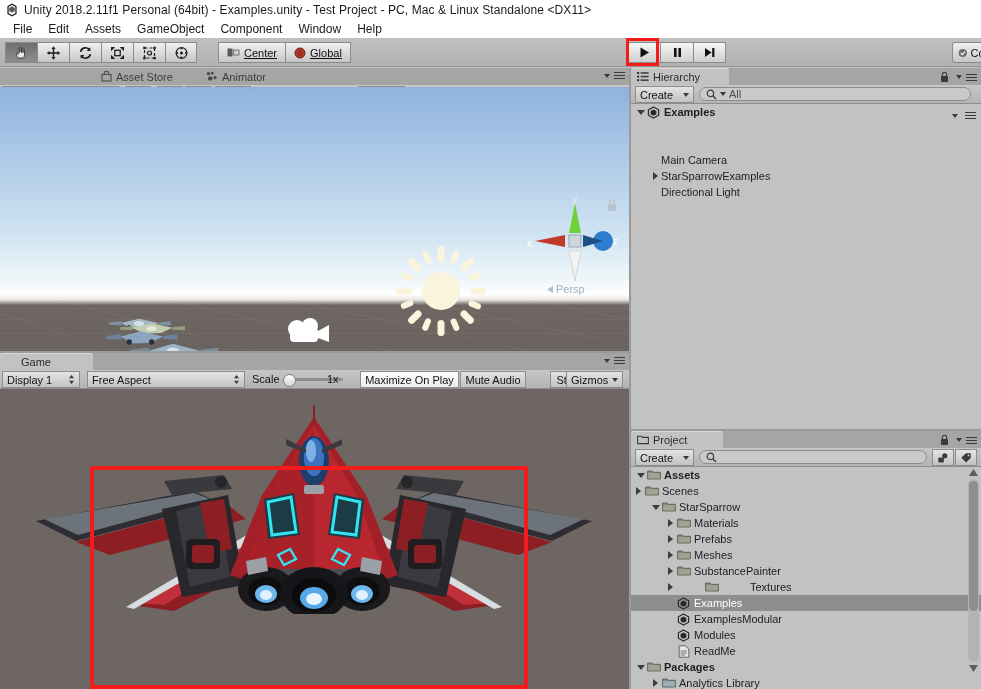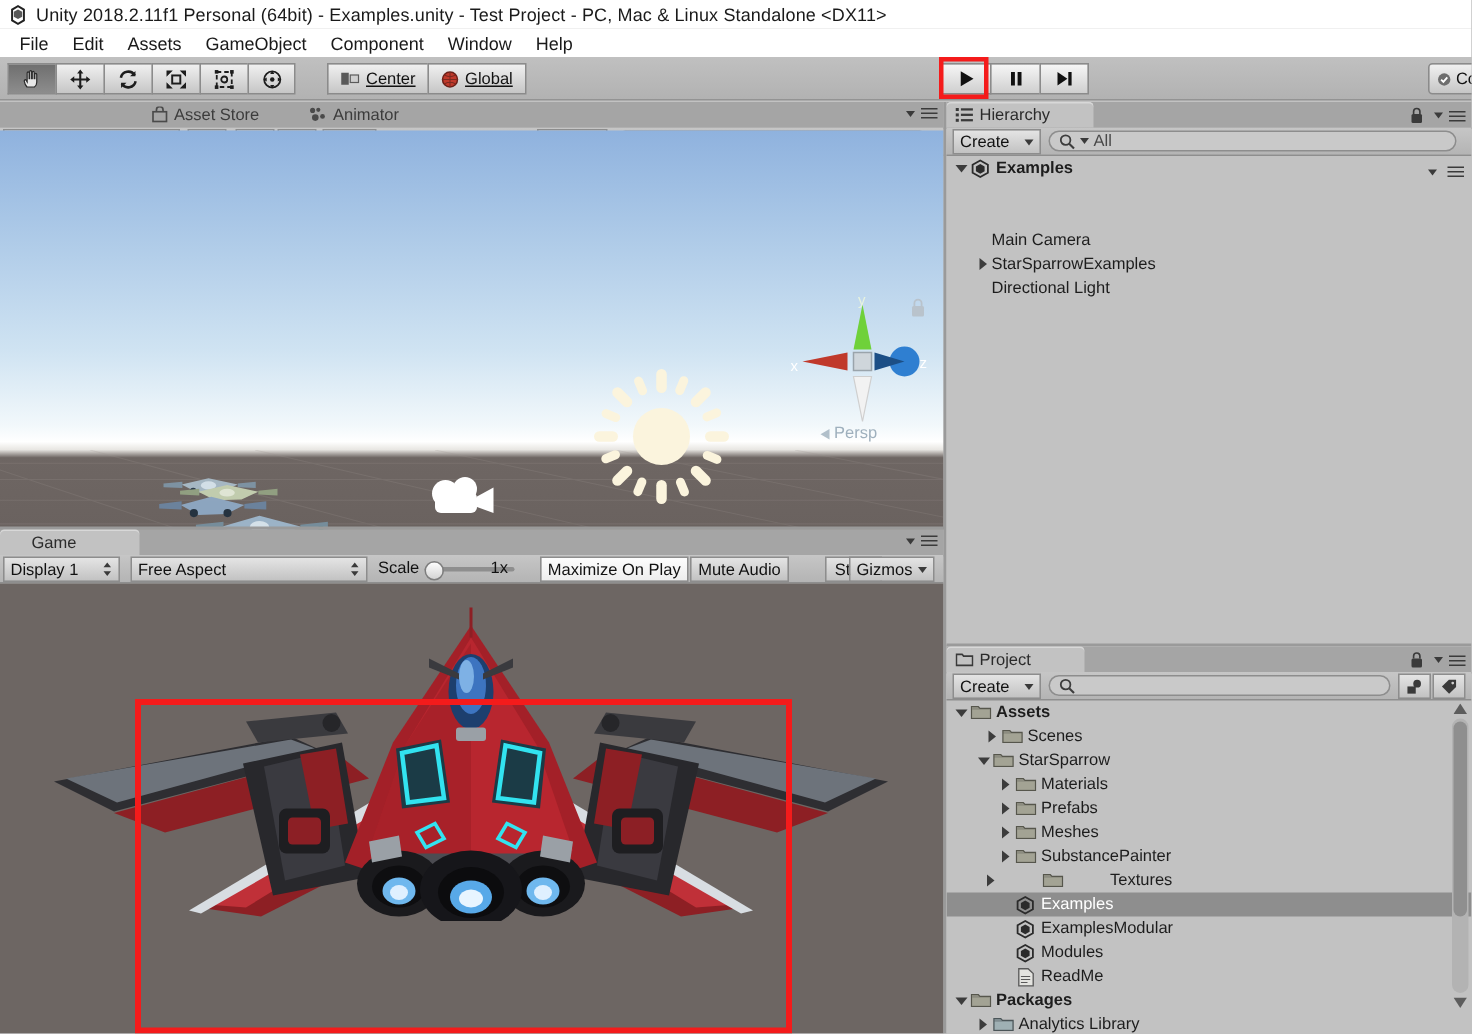--- a/index.html
+++ b/index.html
@@ -780,21 +780,21 @@
           </span>
         <span class="ic">
           <svg width="14" height="12" viewBox="0 0 14 12">
               <path d="M0.6 2h4.6l1.1 1.3h7.1V10H0.6z" fill="#8c8c80" stroke="#56564c" stroke-width=".8"></path>
               <path d="M1.2 4.2h11.6V9.4H1.2z" fill="#a3a394"></path>
             </svg>
         </span>
         <span>Assets</span>
       </div>
 
-      <div class="row" style="padding-left:25px;text-align:center;">
+      <div class="row" style="padding-left:2px;text-align:center;">
         <span class="arrow">
             <span class="t-right"></span>
           </span>
         <span class="ic">
           <svg width="14" height="12" viewBox="0 0 14 12">
               <path d="M0.6 2h4.6l1.1 1.3h7.1V10H0.6z" fill="#8c8c80" stroke="#56564c" stroke-width=".8"></path>
               <path d="M1.2 4.2h11.6V9.4H1.2z" fill="#a3a394"></path>
             </svg>
         </span>
         <span>Scenes</span>
@@ -858,21 +858,21 @@
           </span>
         <span class="ic">
           <svg width="14" height="12" viewBox="0 0 14 12">
               <path d="M0.6 2h4.6l1.1 1.3h7.1V10H0.6z" fill="#8c8c80" stroke="#56564c" stroke-width=".8"></path>
               <path d="M1.2 4.2h11.6V9.4H1.2z" fill="#a3a394"></path>
             </svg>
         </span>
         <span>SubstancePainter</span>
       </div>
 
-      <div class="row" style="padding-left:24px;gap:28px;">
+      <div class="row" style="padding-left:34px;gap:28px;">
         <span class="arrow">
             <span class="t-right"></span>
           </span>
         <span class="ic">
           <svg width="14" height="12" viewBox="0 0 14 12">
               <path d="M0.6 2h4.6l1.1 1.3h7.1V10H0.6z" fill="#8c8c80" stroke="#56564c" stroke-width=".8"></path>
               <path d="M1.2 4.2h11.6V9.4H1.2z" fill="#a3a394"></path>
             </svg>
         </span>
         <span>Textures</span>

